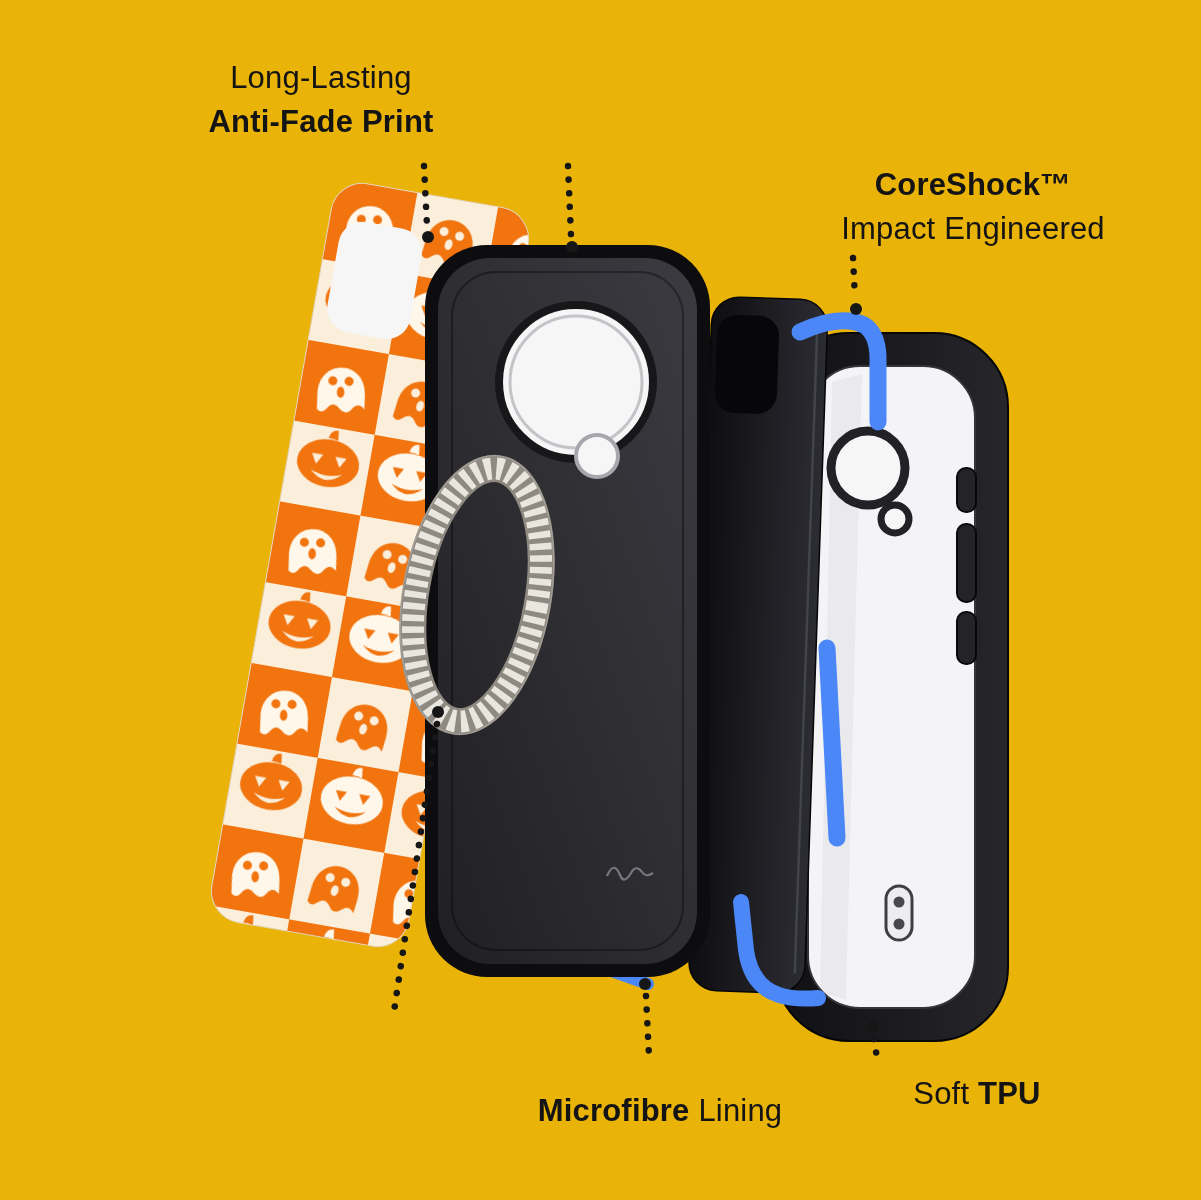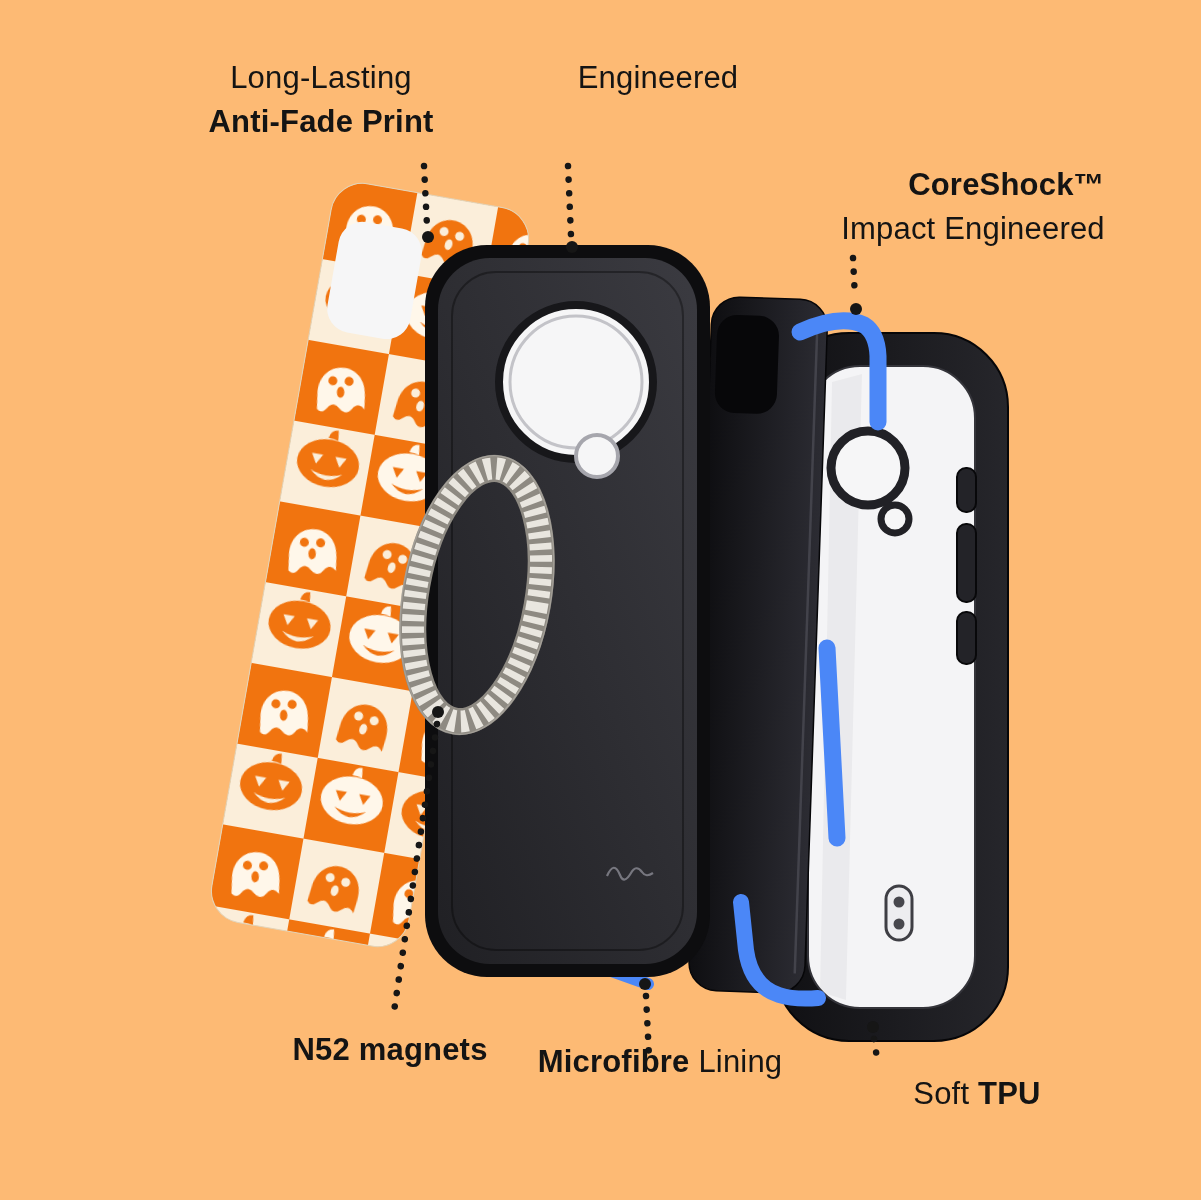--- a/index.html
+++ b/index.html
@@ -5,21 +5,21 @@
   html, body {
     margin: 0;
     padding: 0;
     background: #f6f6f7;
     font-family: "Liberation Sans", sans-serif;
   }
   .stage {
     position: relative;
     width: 1201px;
     height: 1200px;
-    background: #fdba74;
+    background: #eab308;
     overflow: hidden;
   }
   .art {
     position: absolute;
     left: 0;
     top: 0;
   }
   .label {
     position: absolute;
     transform: translateX(-50%);
@@ -157,33 +157,31 @@
       <circle cx="873" cy="1027" r="6" stroke="none"></circle>
     </g>
   </svg>
 
   <div class="label" style="left:321px; top:56px;">
     <div class="reg">Long-Lasting</div>
     <div class="bold">Anti-Fade Print</div>
   </div>
 
   <div class="label" style="left:658px; top:56px;">
-    <div class="reg">Engineered</div>
   </div>
 
-  <div class="label" style="left:973px; top:163px;text-align:right;">
+  <div class="label" style="left:973px; top:163px;">
     <div class="bold">CoreShock™</div>
     <div class="reg">Impact Engineered</div>
   </div>
 
   <div class="label" style="left:390px; top:1028px;">
-    <div class="bold">N52 magnets</div>
   </div>
 
-  <div class="label" style="left:660px; top:1040px;text-align:center;">
+  <div class="label" style="left:660px; top:1089px;text-align:center;">
     <span class="bold">Microfibre</span>
     <span class="reg">Lining</span>
   </div>
 
   <div class="label" style="left:977px; top:1072px;">
     <span class="reg">Soft</span>
     <span class="bold">TPU</span>
   </div>
 
 </div>

